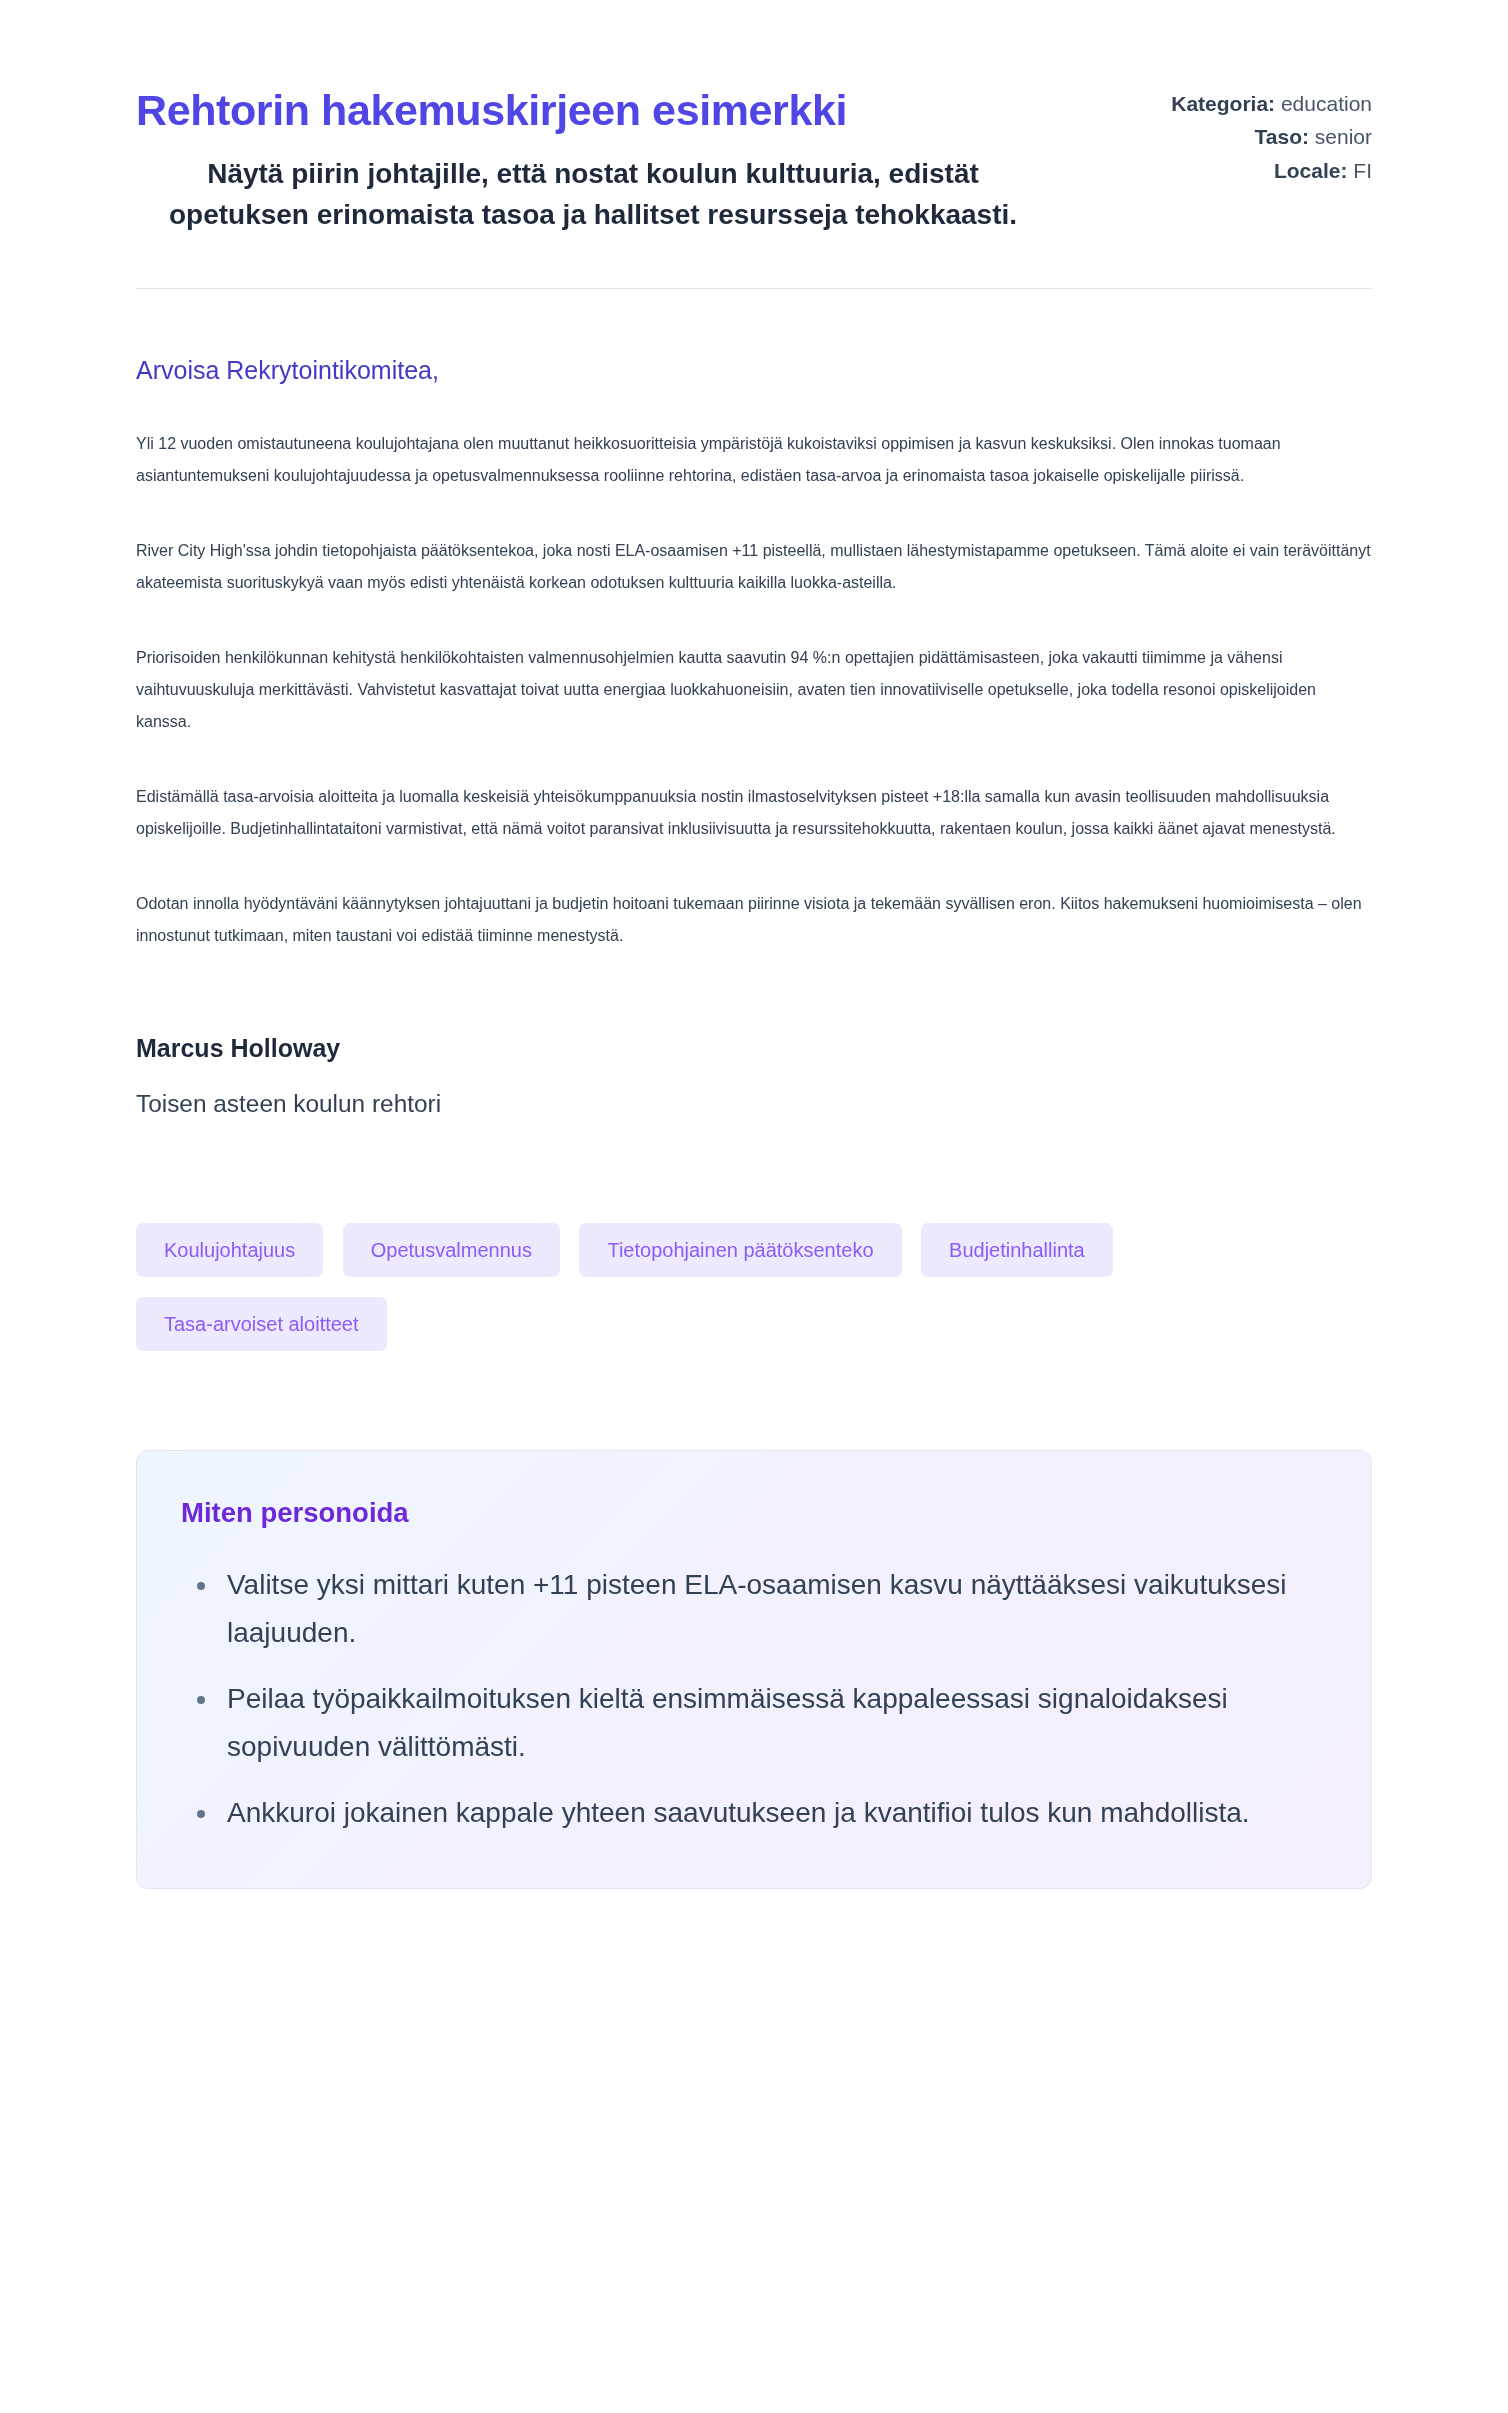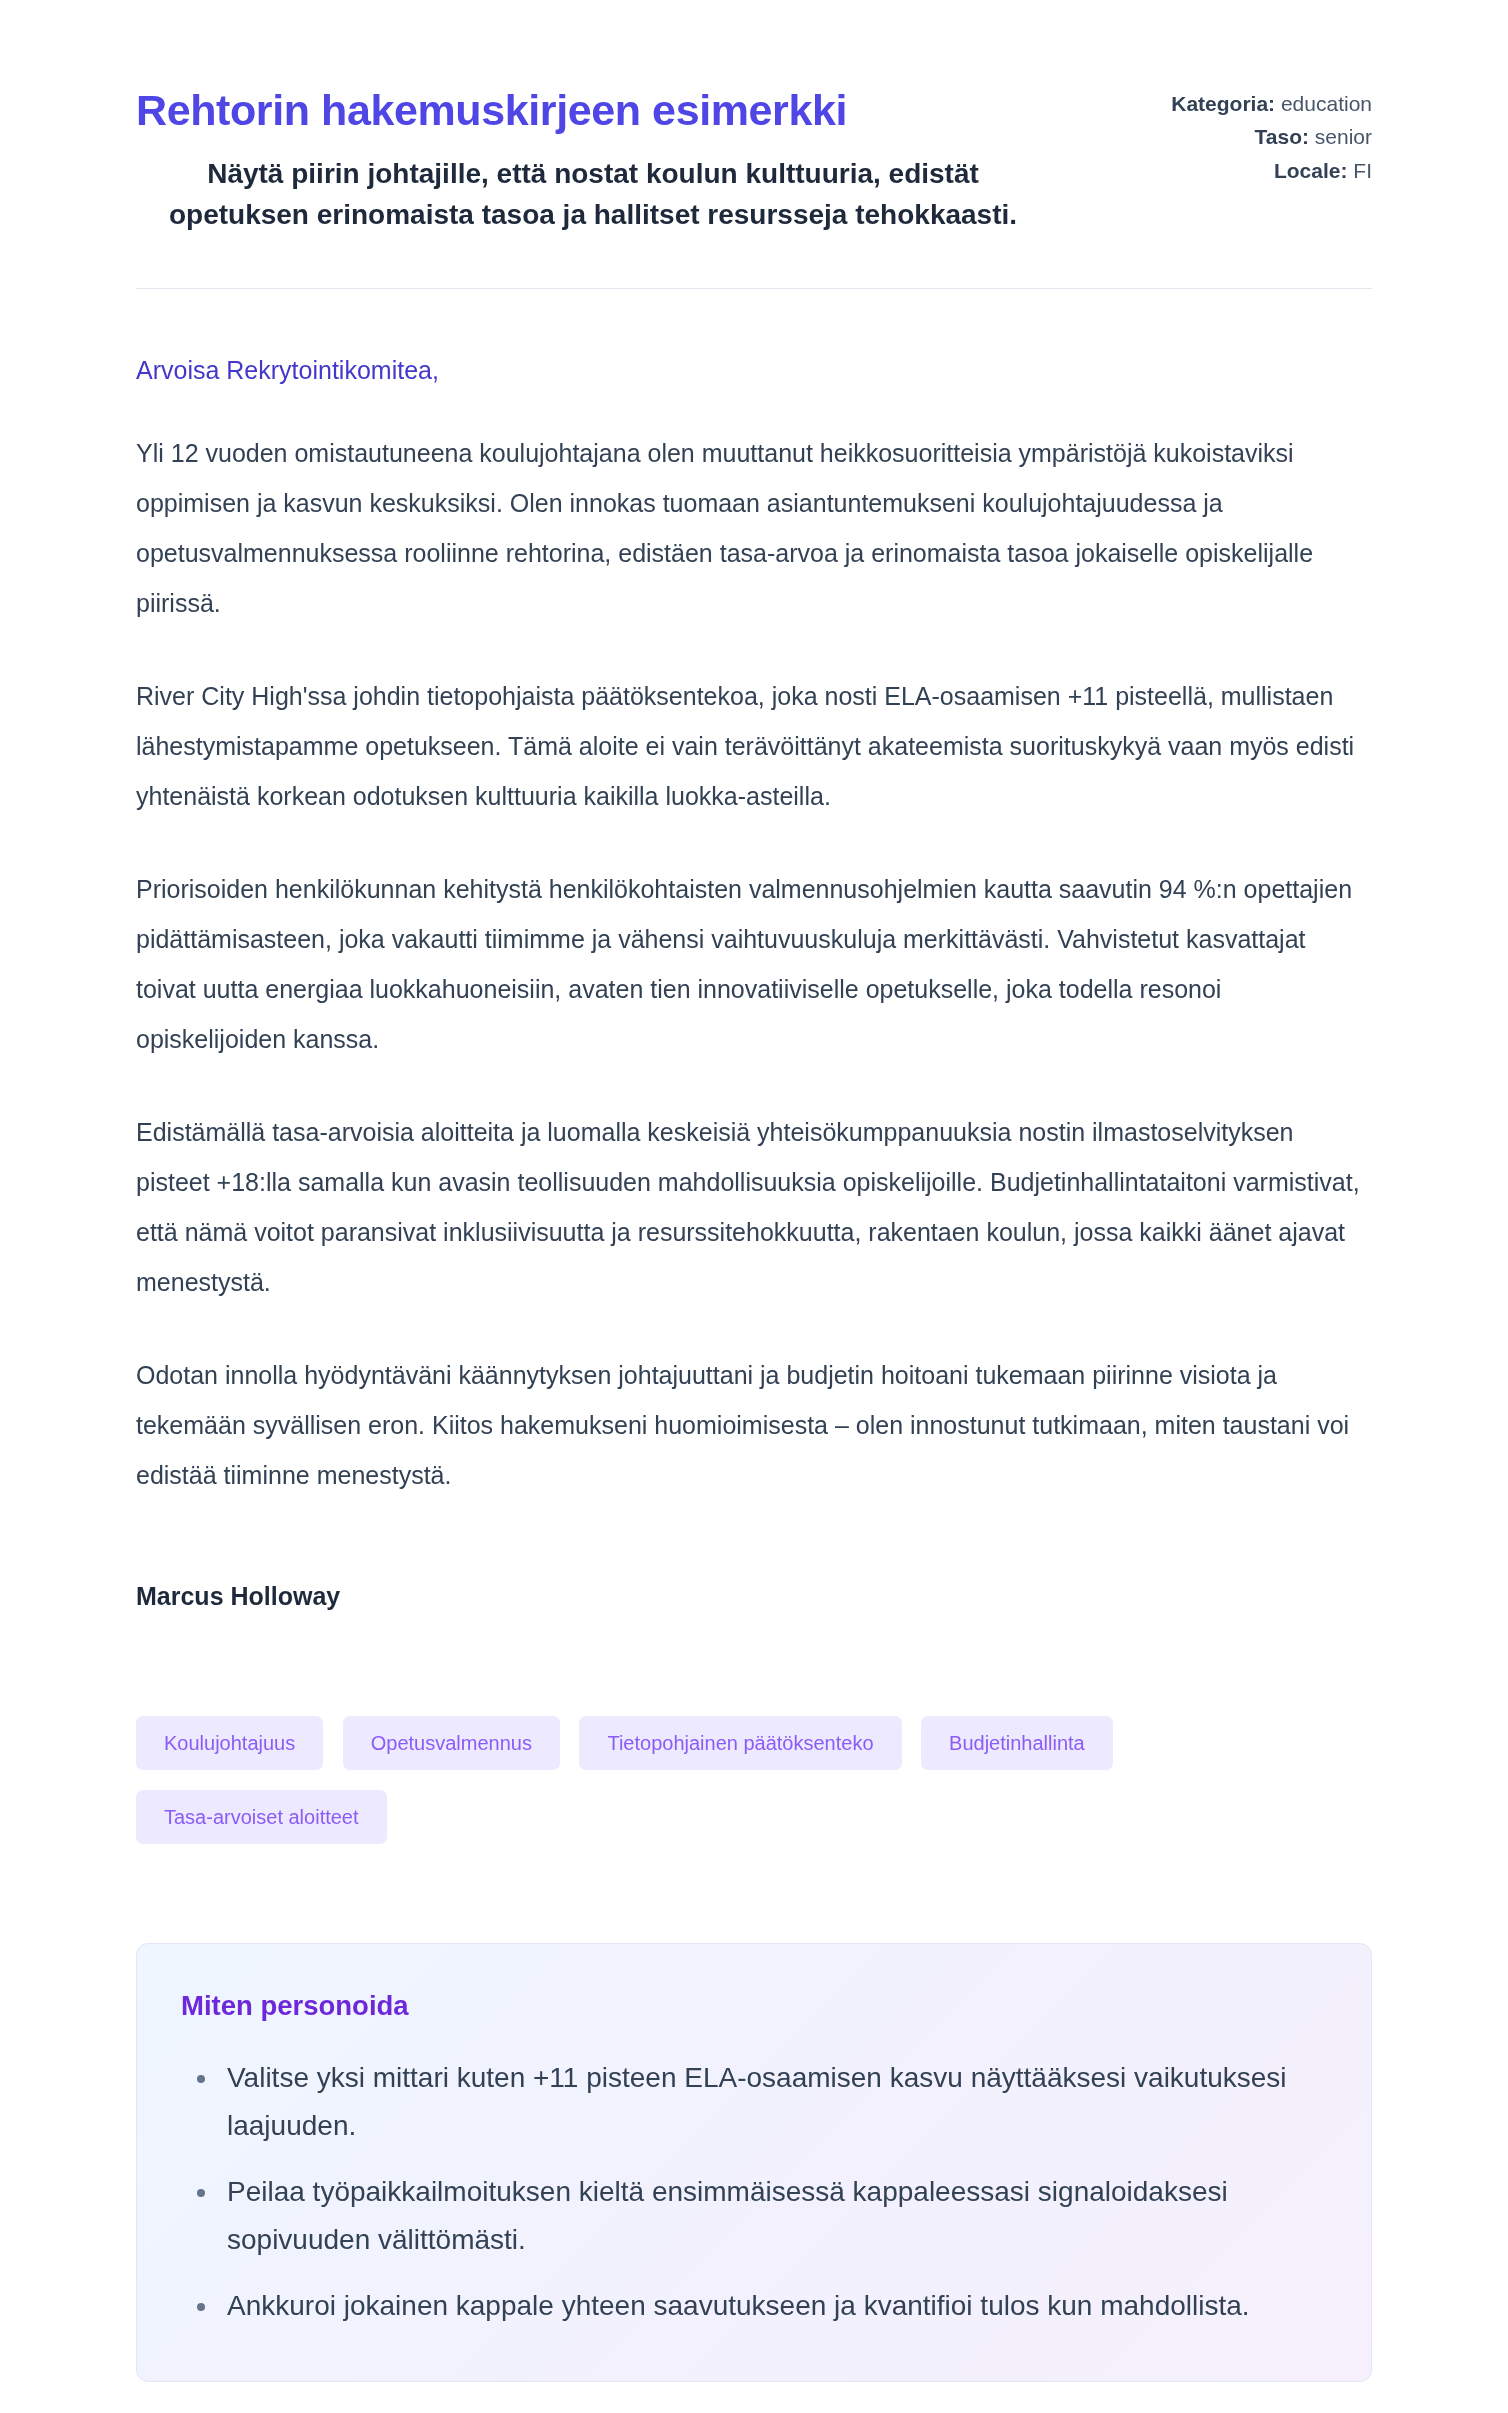--- a/index.html
+++ b/index.html
@@ -62,21 +62,21 @@
   }
   
   .salutation {
     margin: 67px 0 0 0;
     font-size: 25px;
     font-weight: 500;
     color: #4338ca;
   }
   .para {
     margin: 43px 0 0 0;
-    font-size: 25px;
+    font-size: 16px;
     line-height: 2.0;
     color: #334155;
     max-width: 1242px;
   }
   .sig-name {
     margin: 82px 0 0 0;
     font-size: 25px;
     font-weight: 700;
     color: #1e293b;
   }
@@ -163,20 +163,21 @@
   <hr class="divider">
 
   <section class="letter">
     <p class="salutation">Arvoisa Rekrytointikomitea,</p>
     <p class="para">Yli 12 vuoden omistautuneena koulujohtajana olen muuttanut heikkosuoritteisia ympäristöjä kukoistaviksi oppimisen ja kasvun keskuksiksi. Olen innokas tuomaan asiantuntemukseni koulujohtajuudessa ja opetusvalmennuksessa rooliinne rehtorina, edistäen tasa-arvoa ja erinomaista tasoa jokaiselle opiskelijalle piirissä.</p>
     <p class="para">River City High'ssa johdin tietopohjaista päätöksentekoa, joka nosti ELA-osaamisen +11 pisteellä, mullistaen lähestymistapamme opetukseen. Tämä aloite ei vain terävöittänyt akateemista suorituskykyä vaan myös edisti yhtenäistä korkean odotuksen kulttuuria kaikilla luokka-asteilla.</p>
     <p class="para">Priorisoiden henkilökunnan kehitystä henkilökohtaisten valmennusohjelmien kautta saavutin 94 %:n opettajien pidättämisasteen, joka vakautti tiimimme ja vähensi vaihtuvuuskuluja merkittävästi. Vahvistetut kasvattajat toivat uutta energiaa luokkahuoneisiin, avaten tien innovatiiviselle opetukselle, joka todella resonoi opiskelijoiden kanssa.</p>
     <p class="para">Edistämällä tasa-arvoisia aloitteita ja luomalla keskeisiä yhteisökumppanuuksia nostin ilmastoselvityksen pisteet +18:lla samalla kun avasin teollisuuden mahdollisuuksia opiskelijoille. Budjetinhallintataitoni varmistivat, että nämä voitot paransivat inklusiivisuutta ja resurssitehokkuutta, rakentaen koulun, jossa kaikki äänet ajavat menestystä.</p>
     <p class="para">Odotan innolla hyödyntäväni käännytyksen johtajuuttani ja budjetin hoitoani tukemaan piirinne visiota ja tekemään syvällisen eron. Kiitos hakemukseni huomioimisesta – olen innostunut tutkimaan, miten taustani voi edistää tiiminne menestystä.</p>
     <p class="sig-name">Marcus Holloway</p>
+    <p class="sig-role">Toisen asteen koulun rehtori</p>
   </section>
 
   <div class="tags">
     <span class="tag">Koulujohtajuus</span>
     <span class="tag">Opetusvalmennus</span>
     <span class="tag">Tietopohjainen päätöksenteko</span>
     <span class="tag">Budjetinhallinta</span>
     <span class="tag">Tasa-arvoiset aloitteet</span>
   </div>
 

